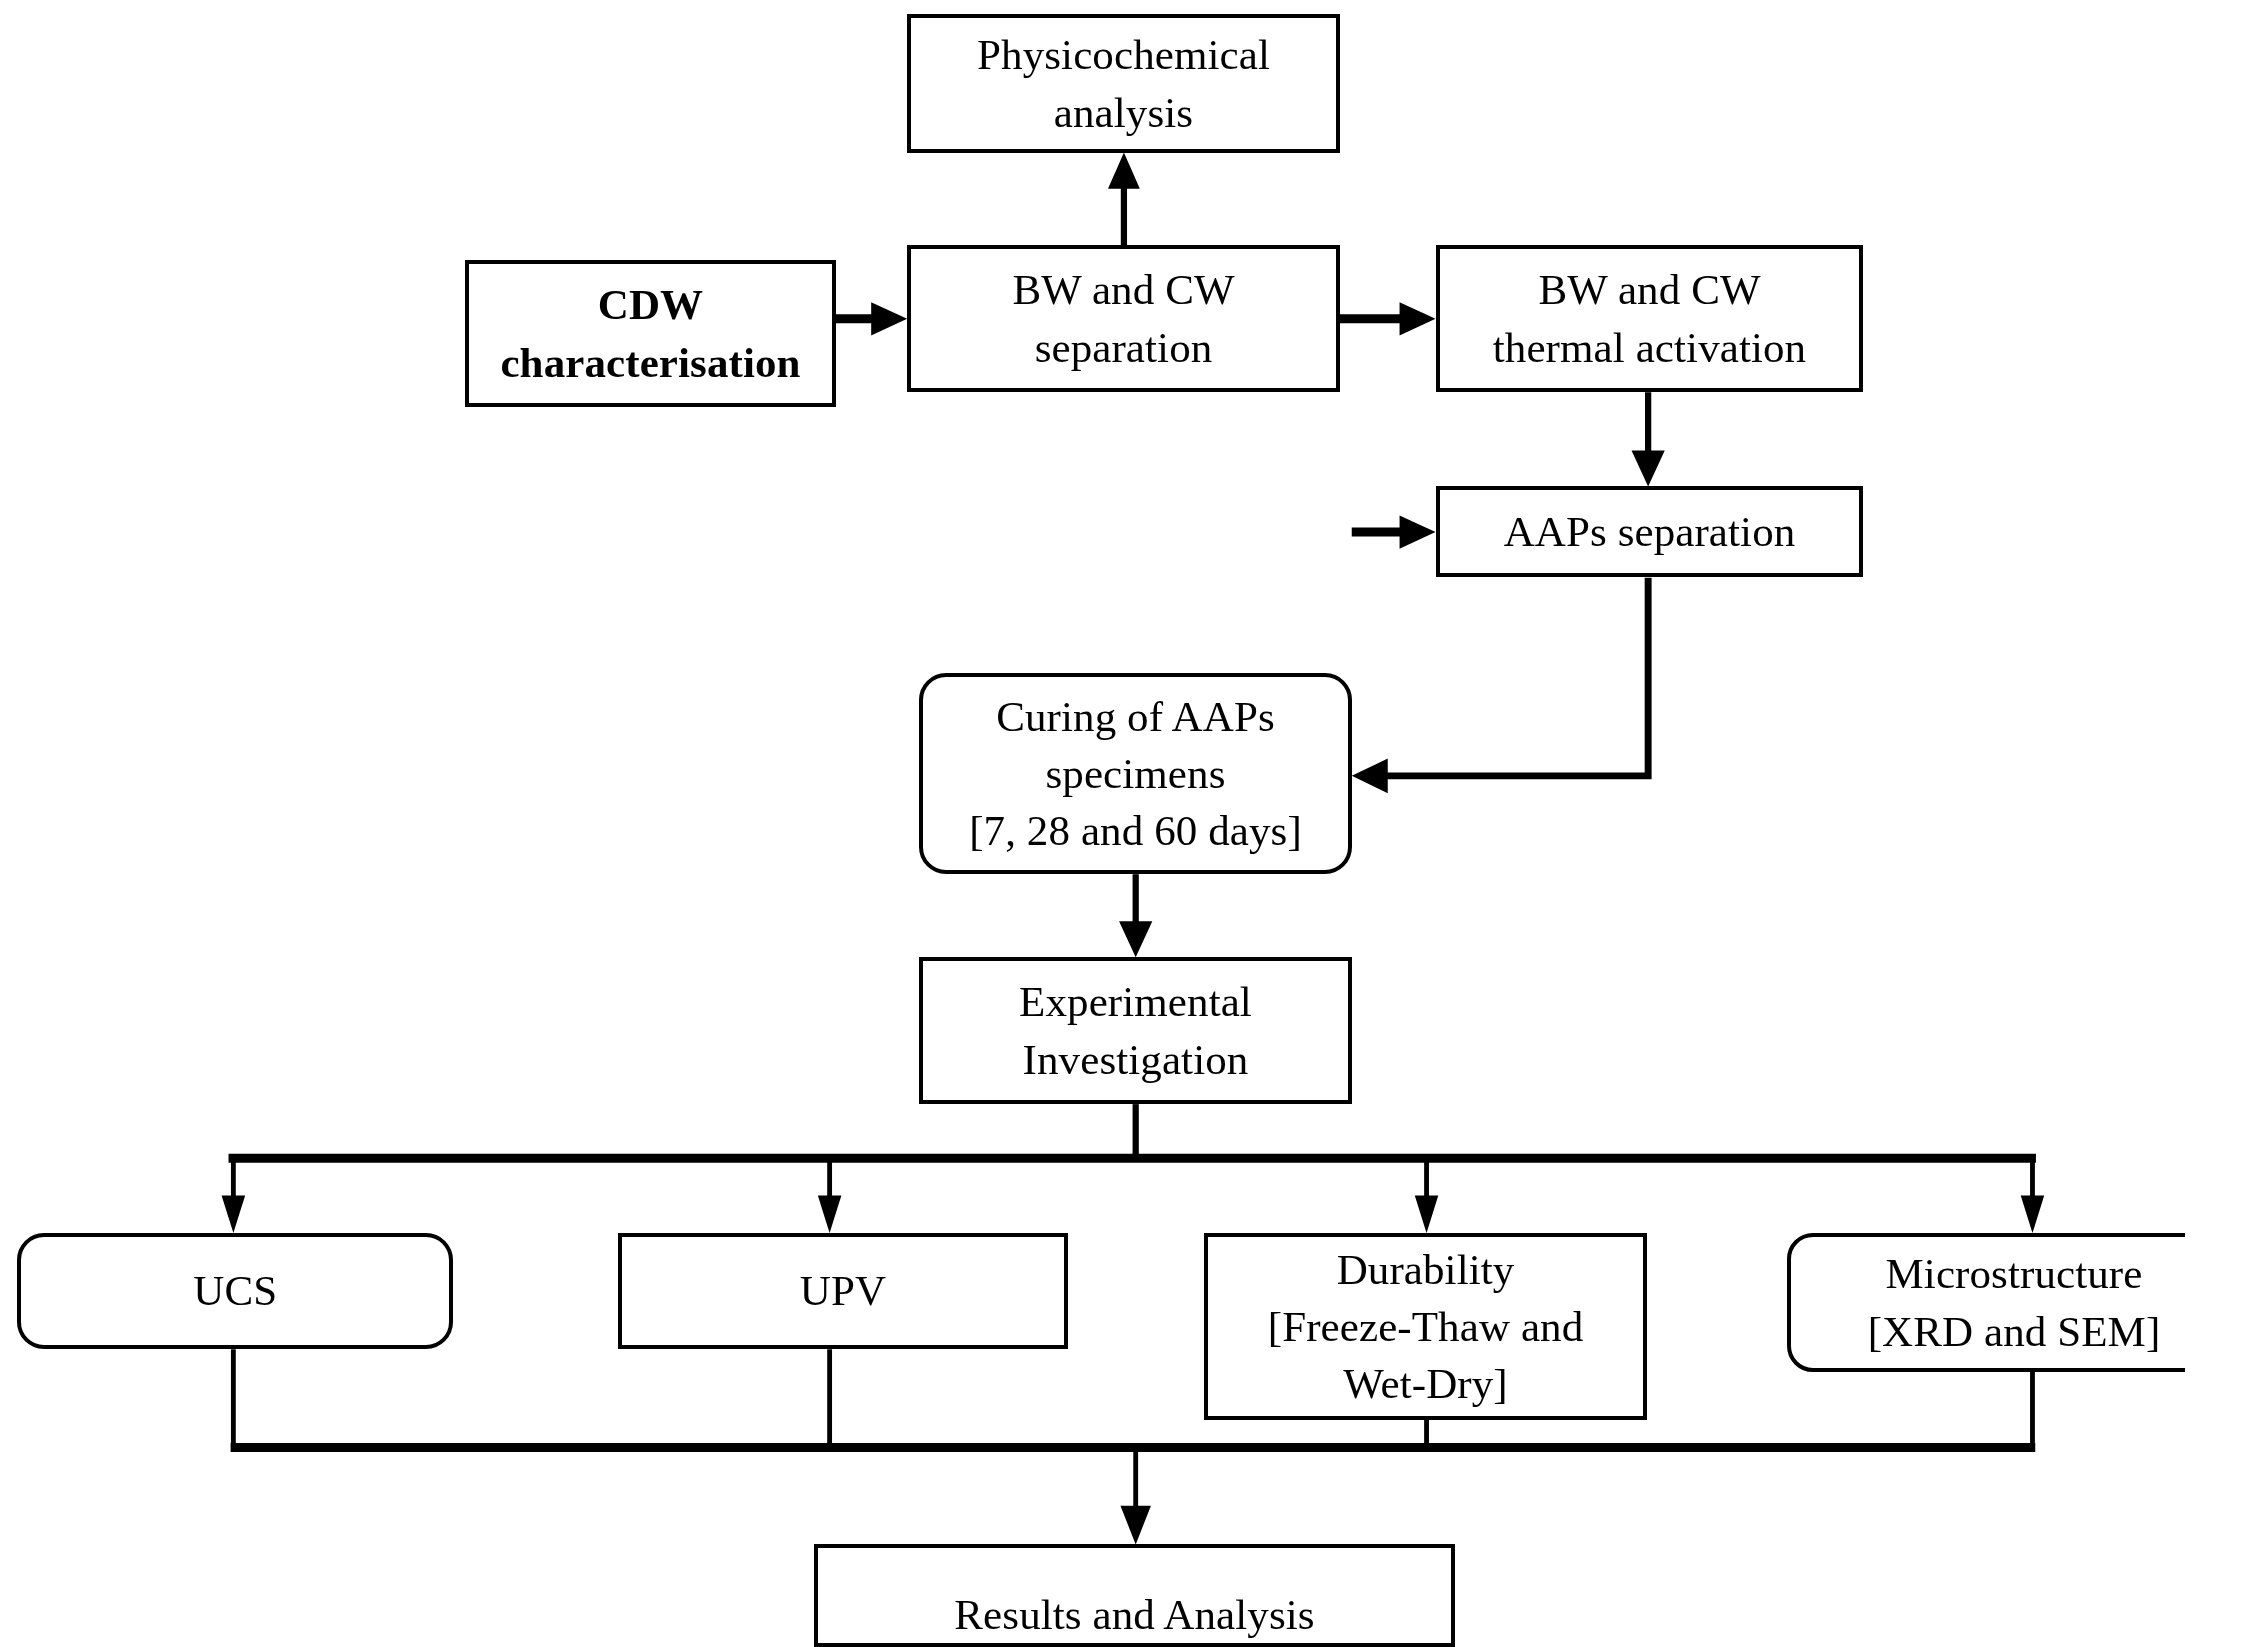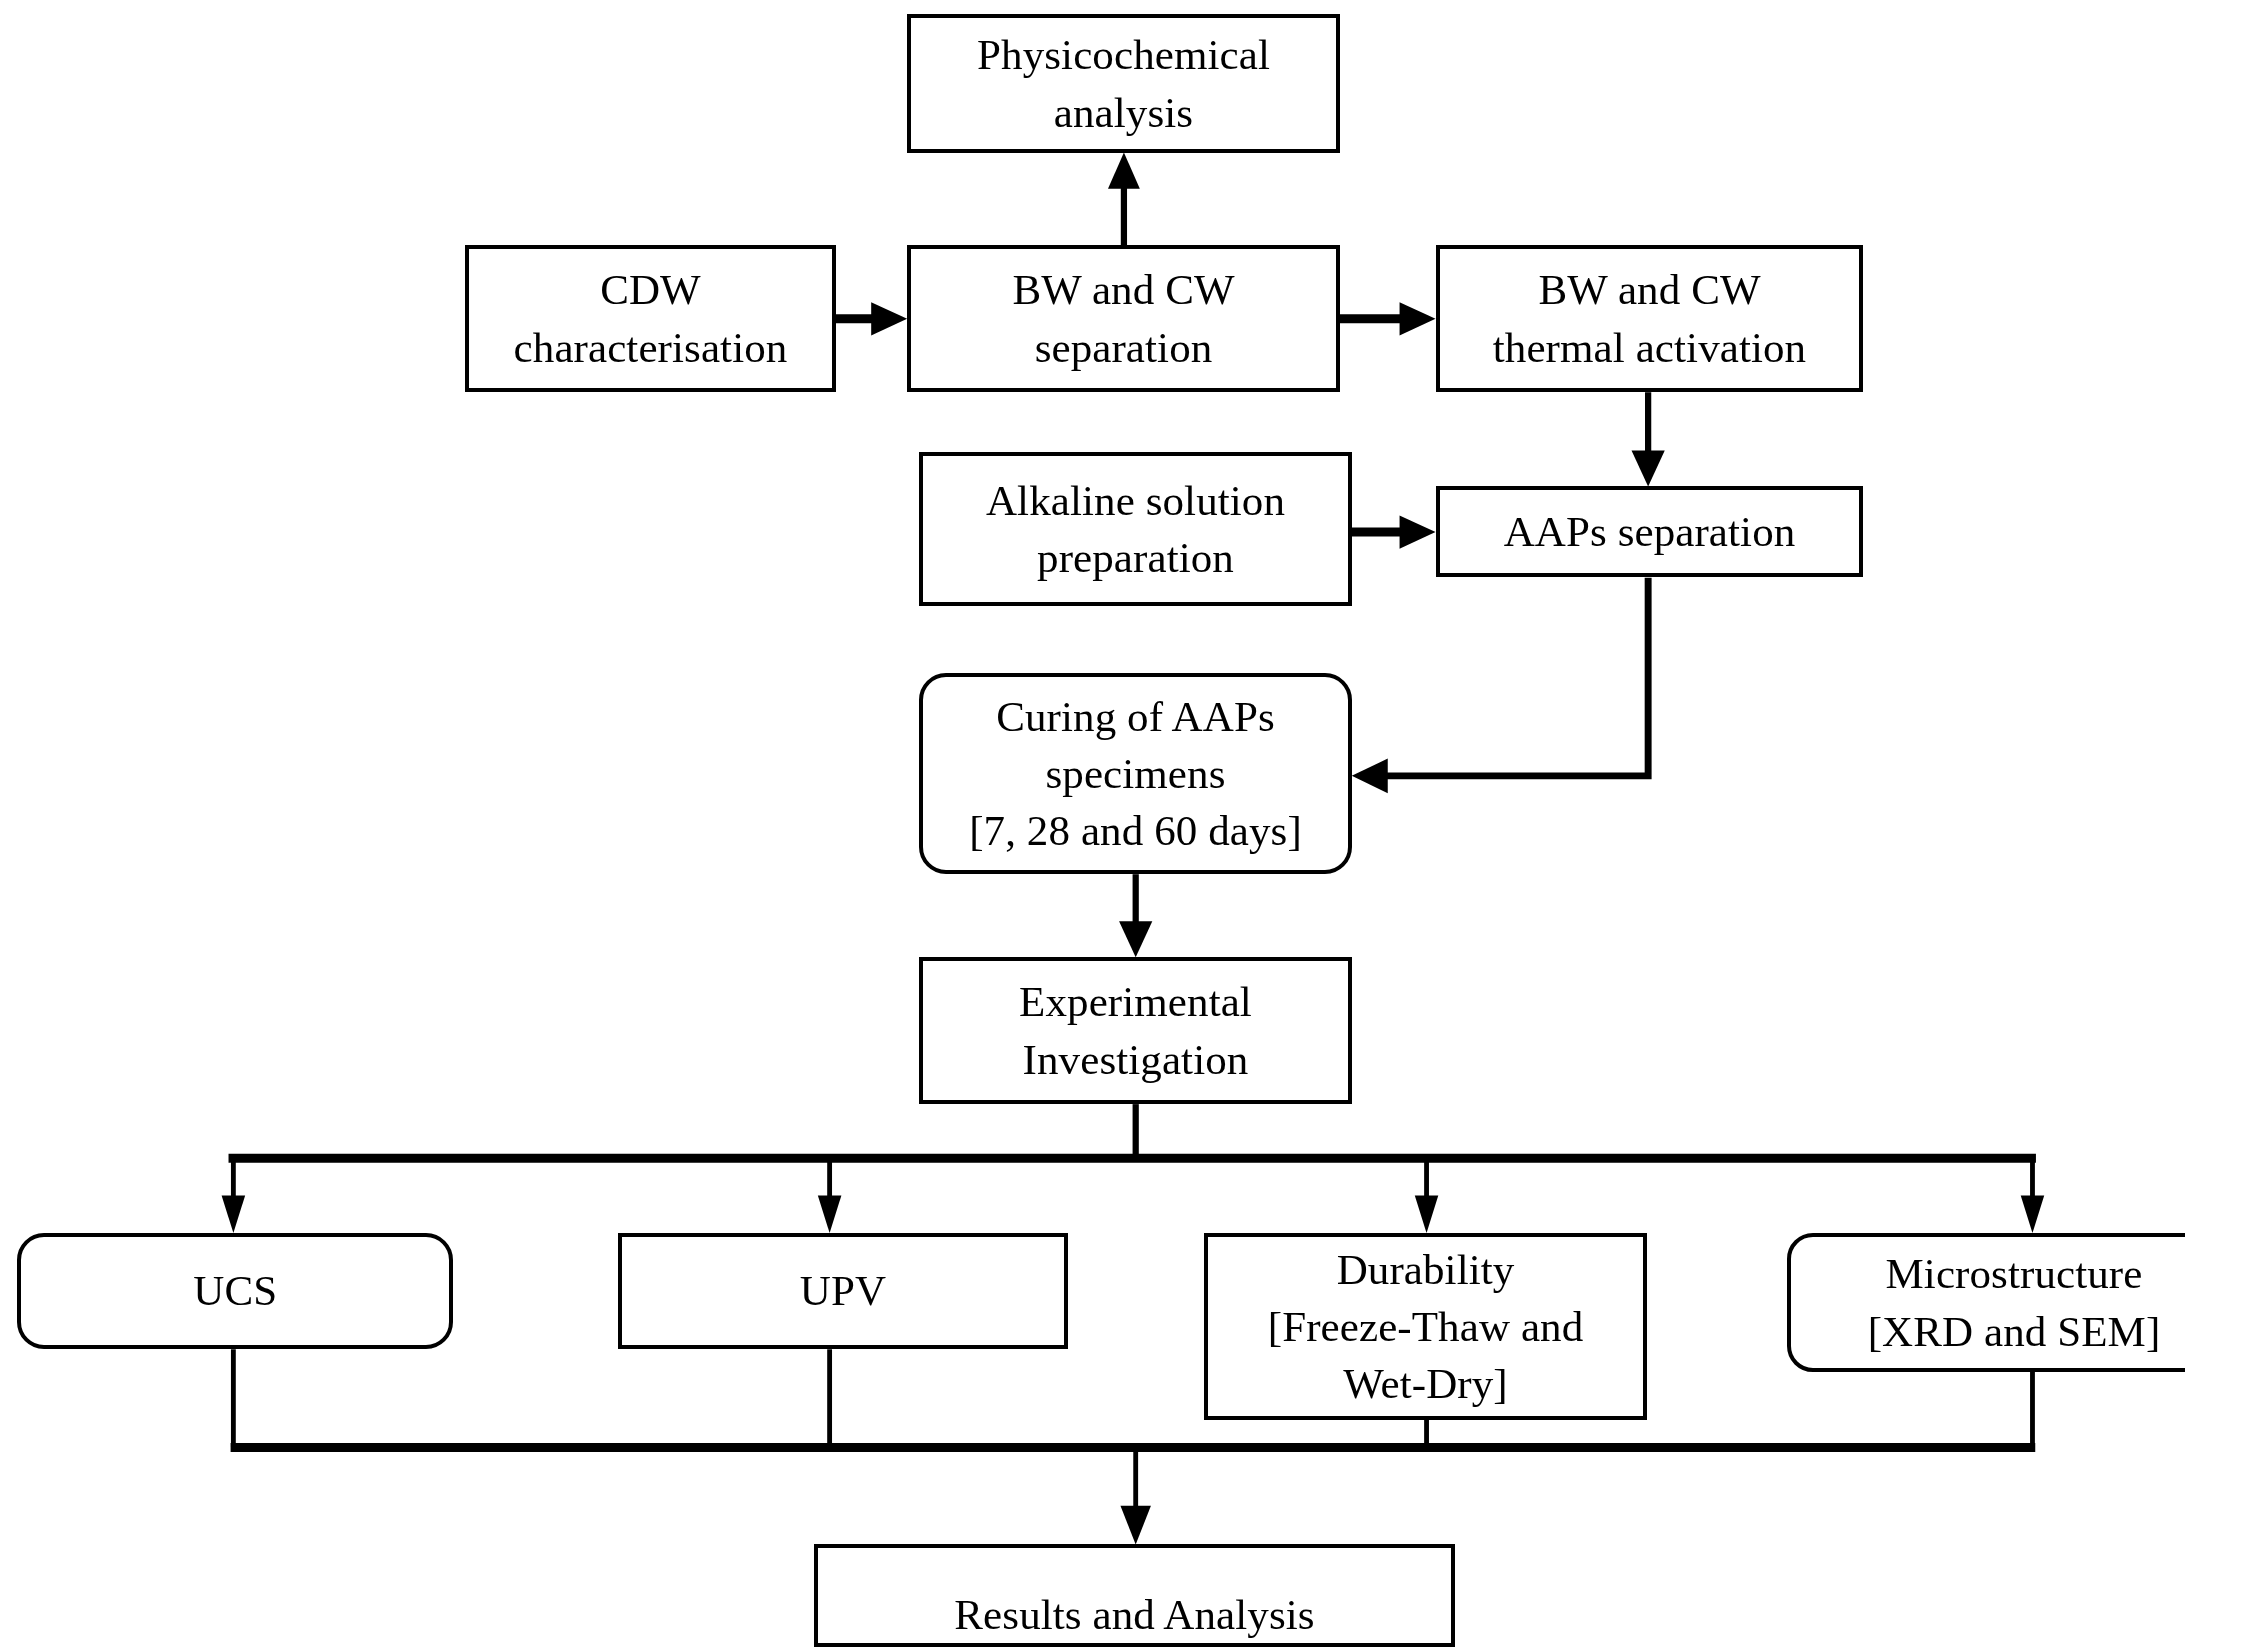--- a/index.html
+++ b/index.html
@@ -119,39 +119,35 @@
       <line x1="1640" y1="2090" x2="1640" y2="2190" stroke="#000000" stroke-width="7"></line>
       <polygon points="1640,2230 1618,2174 1662,2174" fill="#000000"></polygon>
     </g>
   </svg>
 
   <div class="node-box" style="left:907px; top:14px; width:433px; height:139px;">
     <span class="node-label">Physicochemical
 analysis</span>
   </div>
 
-  <div class="node-box" style="left:465px; top:245px; width:371px; height:147px;">
+  <div class="node-box" style="left:465px; top:260px; width:371px; height:147px;font-weight:bold;">
     <span class="node-label">CDW
 characterisation</span>
   </div>
 
   <div class="node-box" style="left:907px; top:245px; width:433px; height:147px;">
     <span class="node-label">BW and CW
 separation</span>
   </div>
 
   <div class="node-box" style="left:1436px; top:245px; width:427px; height:147px;">
     <span class="node-label">BW and CW
 thermal activation</span>
   </div>
 
-  <div class="node-box" style="left:919px; top:452px; width:433px; height:154px;">
-    <span class="node-label">Alkaline solution
-preparation</span>
-  </div>
 
   <div class="node-box" style="left:1436px; top:486px; width:427px; height:91px;">
     <span class="node-label">AAPs separation</span>
   </div>
 
   <div class="node-box" style="left:919px; top:673px; width:433px; height:201px;border-radius:27px;">
     <span class="node-label">Curing of AAPs
 specimens
 [7, 28 and 60 days]</span>
   </div>

